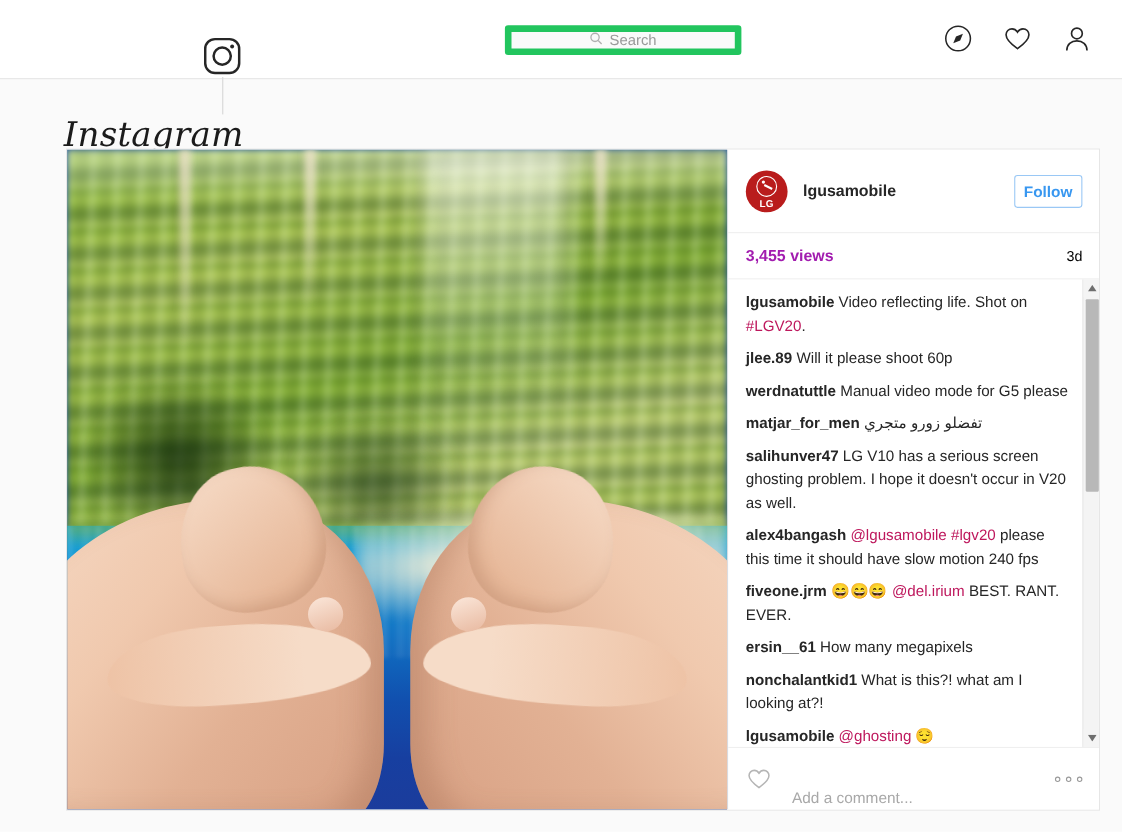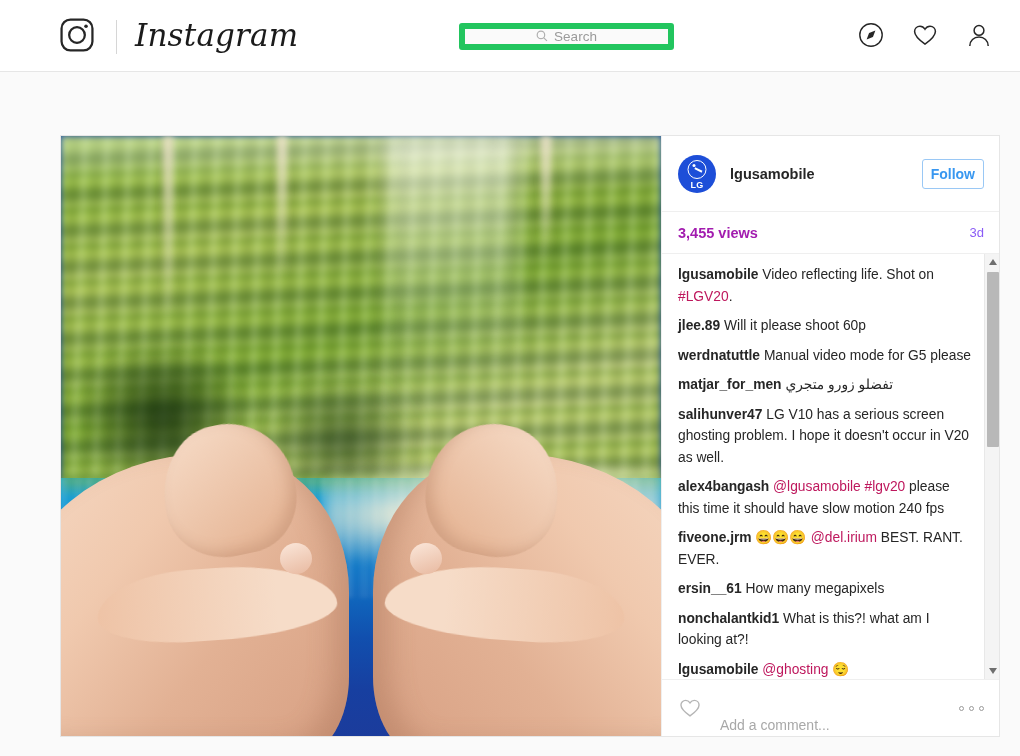--- a/index.html
+++ b/index.html
@@ -12,22 +12,22 @@
   }
 
   
   .navbar {
     position: absolute; top: 0; left: 0;
     width: 1020px; height: 72px;
     background: #ffffff;
     border-bottom: 1px solid #e6e6e6;
   }
   .nav-logo-group {
-    position: absolute; left: 58px; top: 16px;
-    display: flex; align-items: flex-end; gap: 0px;
+    position: absolute; left: 58px; top: 32px;
+    display: flex; align-items: flex-end; gap: 0px; flex-direction: column;
   }
   .ig-glyph { width: 38px; height: 38px; display: block; }
   .logo-divider {
     width: 1px; height: 34px; background: #d6d6d6;
     margin: 0 18px 0 20px;
   }
   .wordmark {
     font-family: "DejaVu Serif", serif;
     font-size: 31px;
     font-style: italic;
@@ -196,21 +196,21 @@
 
   .post-header {
     height: 76px; flex: 0 0 76px;
     display: flex; align-items: center;
     padding: 0 16px;
     border-bottom: 1px solid #efefef;
   }
   .avatar {
     width: 38px; height: 38px; flex: 0 0 38px;
     border-radius: 50%;
-    background: #1d4ed8;
+    background: #b91c1c;
     position: relative;
     overflow: hidden;
   }
   .avatar .lg-face {
     position: absolute; left: 50%; top: 5px;
     transform: translateX(-50%);
     width: 19px; height: 19px;
     border-radius: 50%;
     border: 1.6px solid #ffffff;
   }
@@ -249,21 +249,21 @@
   .views-row {
     height: 42px; flex: 0 0 42px;
     display: flex; align-items: center;
     padding: 0 16px;
     border-bottom: 1px solid #efefef;
   }
   .views-count {
     font-size: 14.5px; font-weight: bold; color: #a21caf;
     flex: 1 1 auto;
   }
-  .timestamp { font-size: 13px; color: #8b5cf6; }
+  .timestamp { font-size: 13px; color: #000000; }
 
   
   .comments-wrap {
     flex: 1 1 auto;
     display: flex;
     min-height: 0;
     border-bottom: 1px solid #efefef;
   }
   .comments {
     flex: 1 1 auto;

